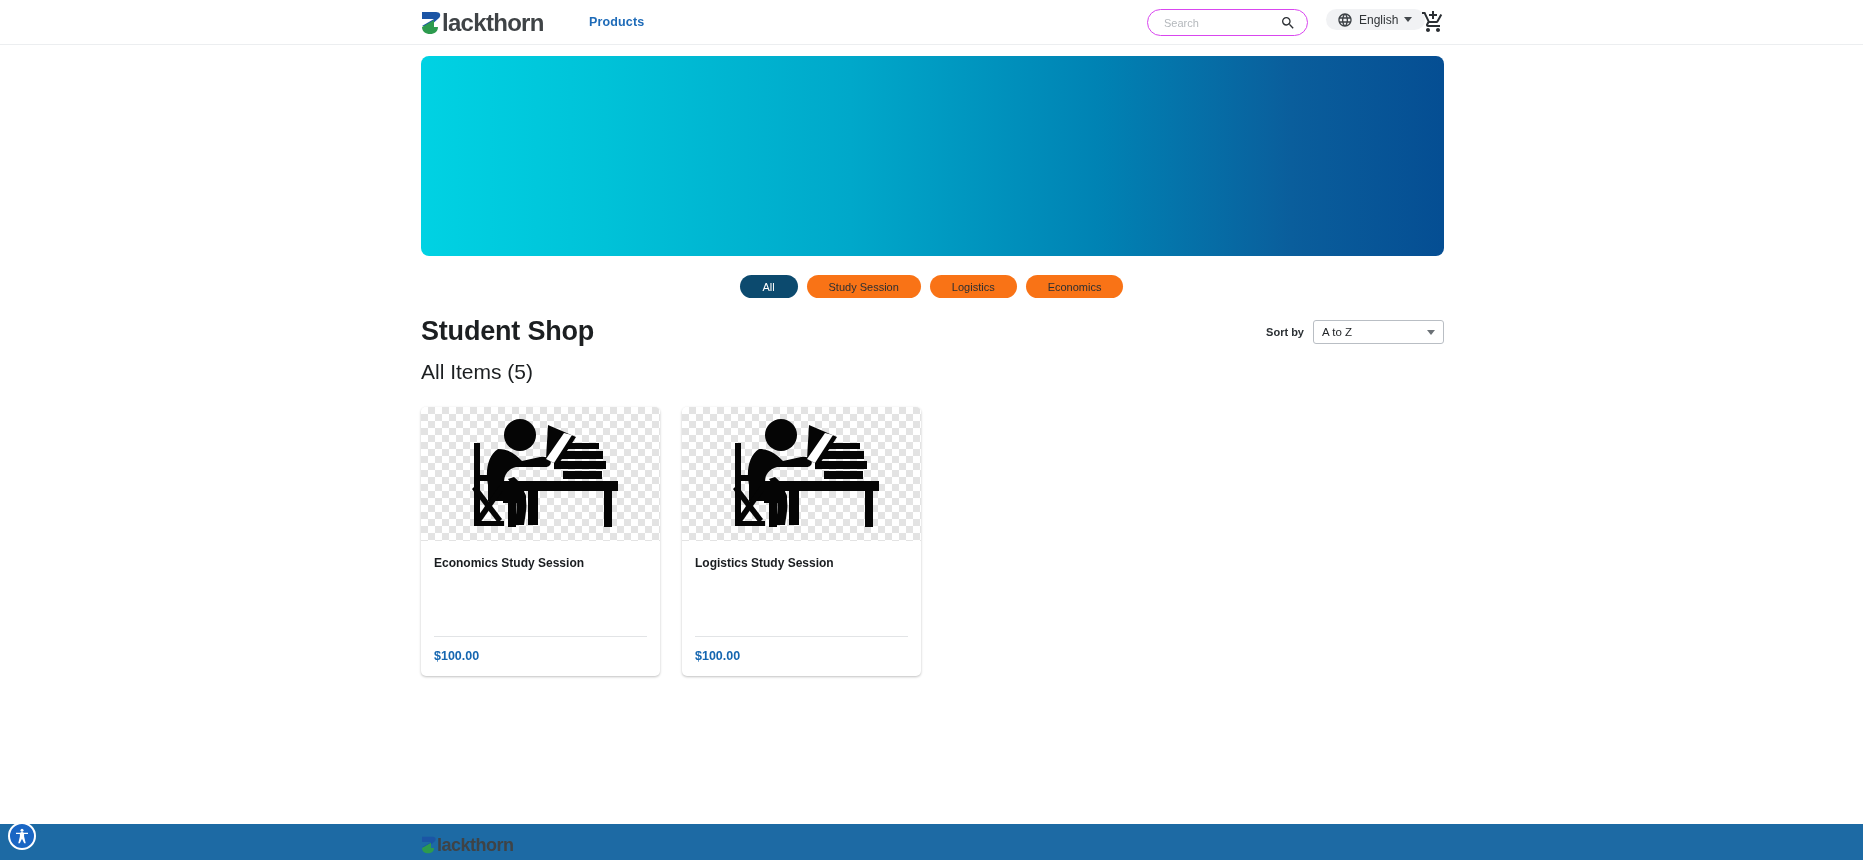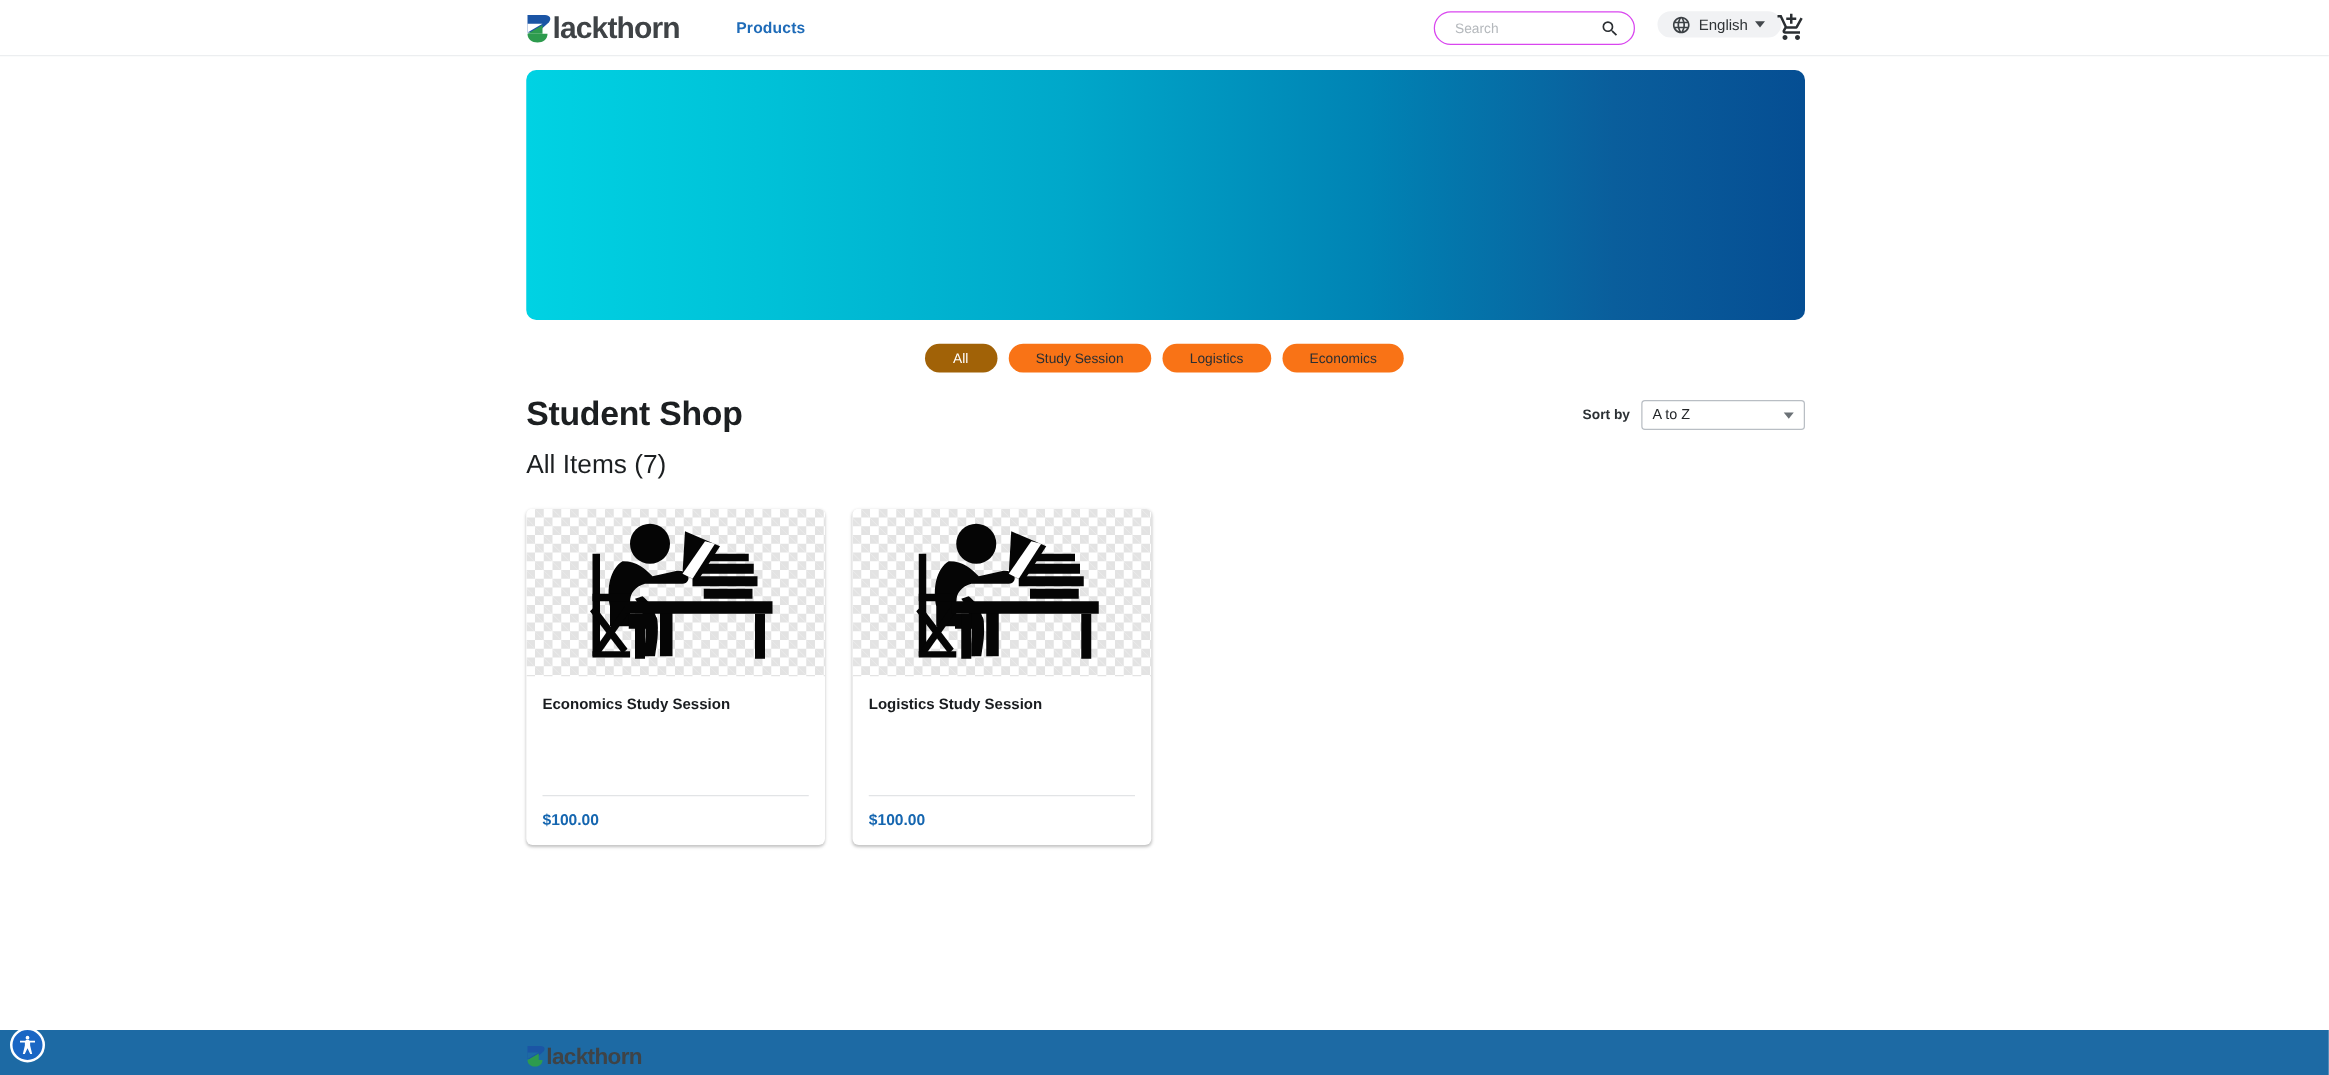--- a/index.html
+++ b/index.html
@@ -143,21 +143,21 @@
     font-size: 11px;
     display: flex;
     align-items: center;
     justify-content: center;
     cursor: pointer;
     border: none;
     font-family: "Liberation Sans", sans-serif;
     white-space: nowrap;
   }
   .pill.active {
-    background: #a16207;
+    background: #0c4a6e;
     color: #ffffff;
     min-width: 58px;
   }
 
   
   .shop-title {
     position: absolute;
     left: 421px;
     top: 316px;
     font-size: 27px;
@@ -355,21 +355,21 @@
 <div class="banner"></div>
 
 <div class="filters">
   <button class="pill active">All</button>
   <button class="pill">Study Session</button>
   <button class="pill">Logistics</button>
   <button class="pill">Economics</button>
 </div>
 
 <div class="shop-title">Student Shop</div>
-<div class="shop-subtitle">All Items (7)</div>
+<div class="shop-subtitle">All Items (5)</div>
 
 <div class="sort-wrap">
   <span class="sort-label">Sort by</span>
   <div class="sort-select">
     <span class="sort-value">A to Z</span>
     <span class="sort-caret"></span>
   </div>
 </div>
 
 <div class="grid">

